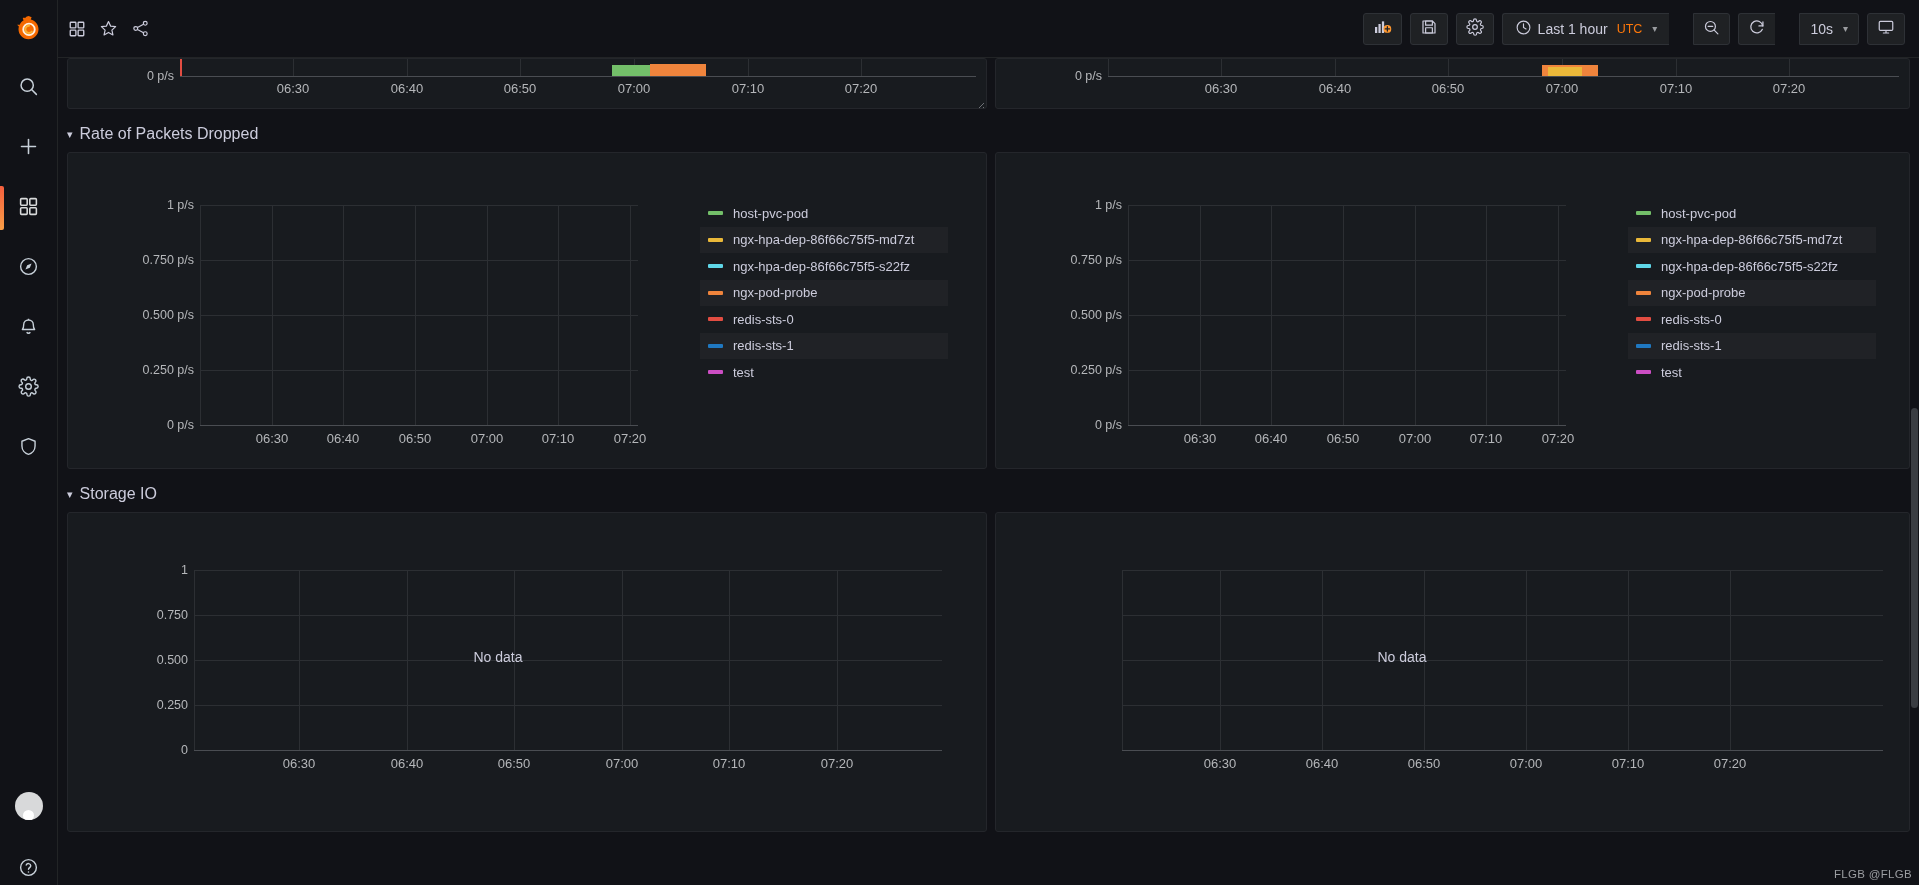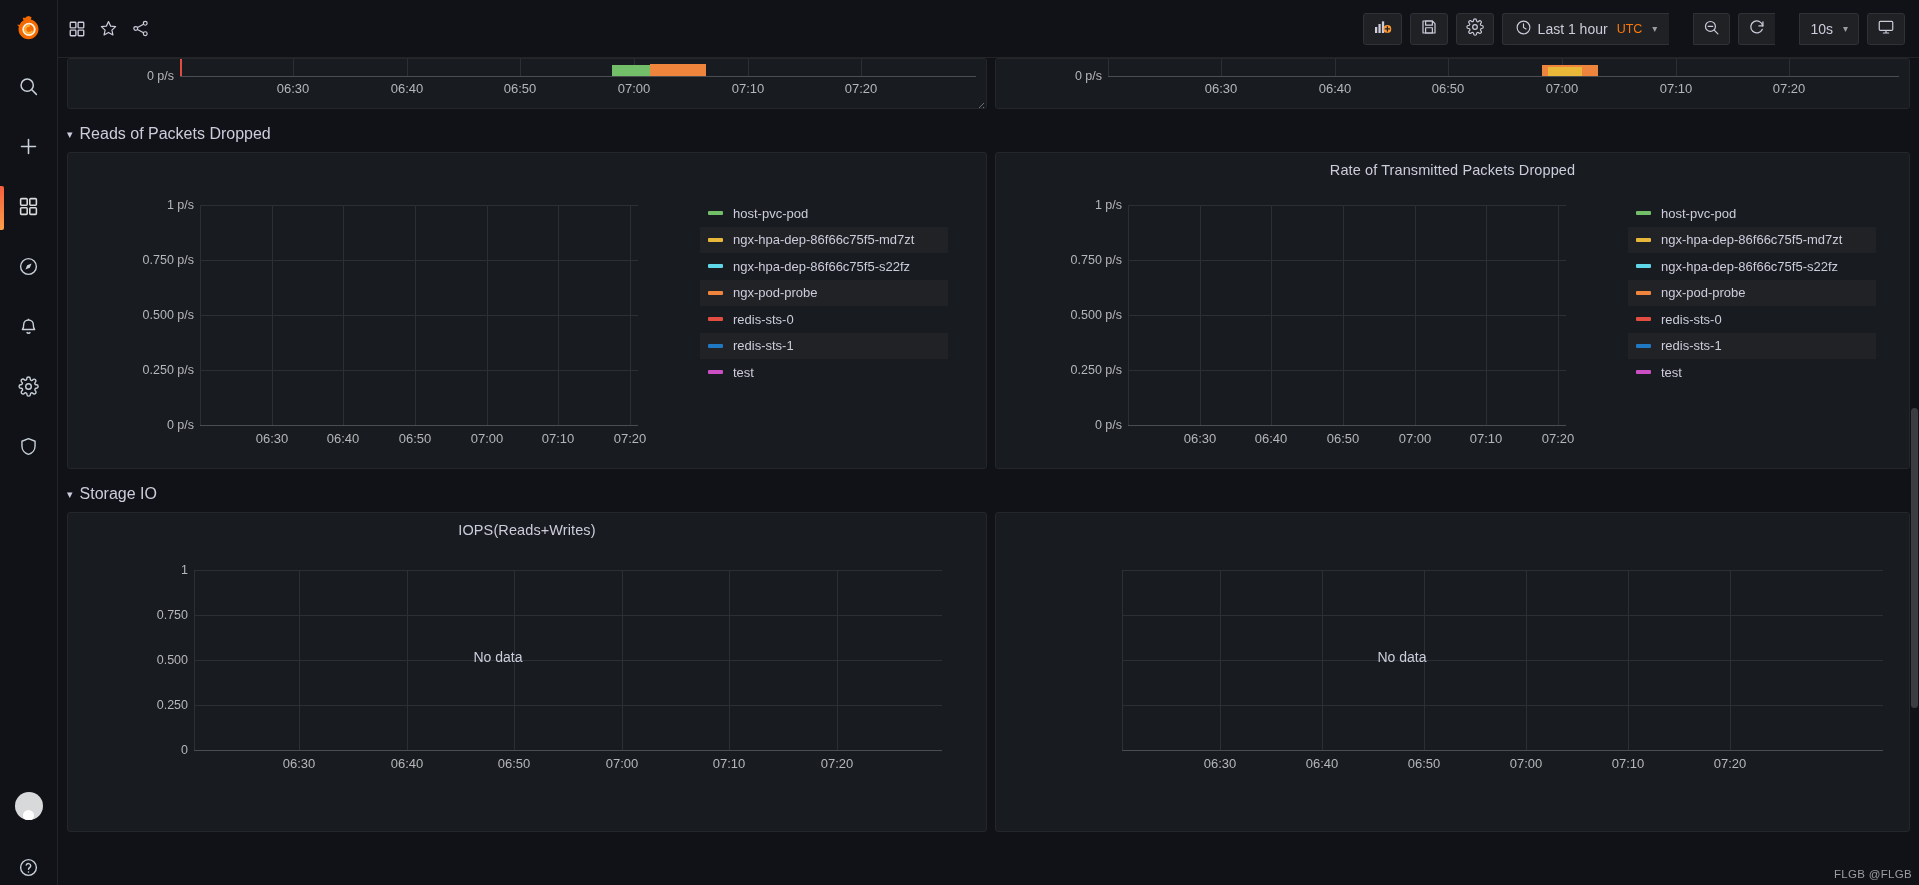--- a/index.html
+++ b/index.html
@@ -402,21 +402,21 @@
             <div class="xtick" style="left:454px;top:22px">07:00</div>
             <div class="xtick" style="left:568px;top:22px">07:10</div>
             <div class="xtick" style="left:681px;top:22px">07:20</div>
           </div>
         </div>
       </div>
     </div>
 
     <div class="section">
       <span class="caret">▾</span>
-      <span>Reads of Packets Dropped</span>
+      <span>Rate of Packets Dropped</span>
     </div>
 
     <div class="row-wrap">
 
       <div class="panel" style="width:920px;height:317px">
         <div class="plot" style="position:absolute;left:0;top:34px;right:0;bottom:0">
           <div class="yaxis" style="width:132px">
             <div class="ytick" style="top:18px">1 p/s</div>
             <div class="ytick" style="top:73px">0.750 p/s</div>
             <div class="ytick" style="top:128px">0.500 p/s</div>
@@ -471,21 +471,20 @@
             </div>
             <div class="lg-item">
               <span class="lg-sw" style="background:#cc4ec4"></span>
               <span class="lg-label">test</span>
             </div>
           </div>
         </div>
       </div>
 
       <div class="panel" style="flex:1;height:317px">
-        <div class="panel-title">Rate of Transmitted Packets Dropped</div>
         <div class="plot" style="position:absolute;left:0;top:34px;right:0;bottom:0">
           <div class="yaxis" style="width:132px">
             <div class="ytick" style="top:18px">1 p/s</div>
             <div class="ytick" style="top:73px">0.750 p/s</div>
             <div class="ytick" style="top:128px">0.500 p/s</div>
             <div class="ytick" style="top:183px">0.250 p/s</div>
             <div class="ytick" style="top:238px">0 p/s</div>
           </div>
           <div class="grid" style="left:132px;width:438px;top:0;bottom:0">
             <div class="hline" style="top:18px"></div>
@@ -543,21 +542,20 @@
     </div>
 
     <div class="section">
       <span class="caret">▾</span>
       <span>Storage IO</span>
     </div>
 
     <div class="row-wrap">
 
       <div class="panel" style="width:920px;height:320px">
-        <div class="panel-title">IOPS(Reads+Writes)</div>
         <div class="plot" style="position:absolute;left:0;top:34px;right:0;bottom:0">
           <div class="yaxis" style="width:126px">
             <div class="ytick" style="top:23px">1</div>
             <div class="ytick" style="top:68px">0.750</div>
             <div class="ytick" style="top:113px">0.500</div>
             <div class="ytick" style="top:158px">0.250</div>
             <div class="ytick" style="top:203px">0</div>
           </div>
           <div class="grid" style="left:126px;right:44px;top:0;bottom:0">
             <div class="hline" style="top:23px"></div>

